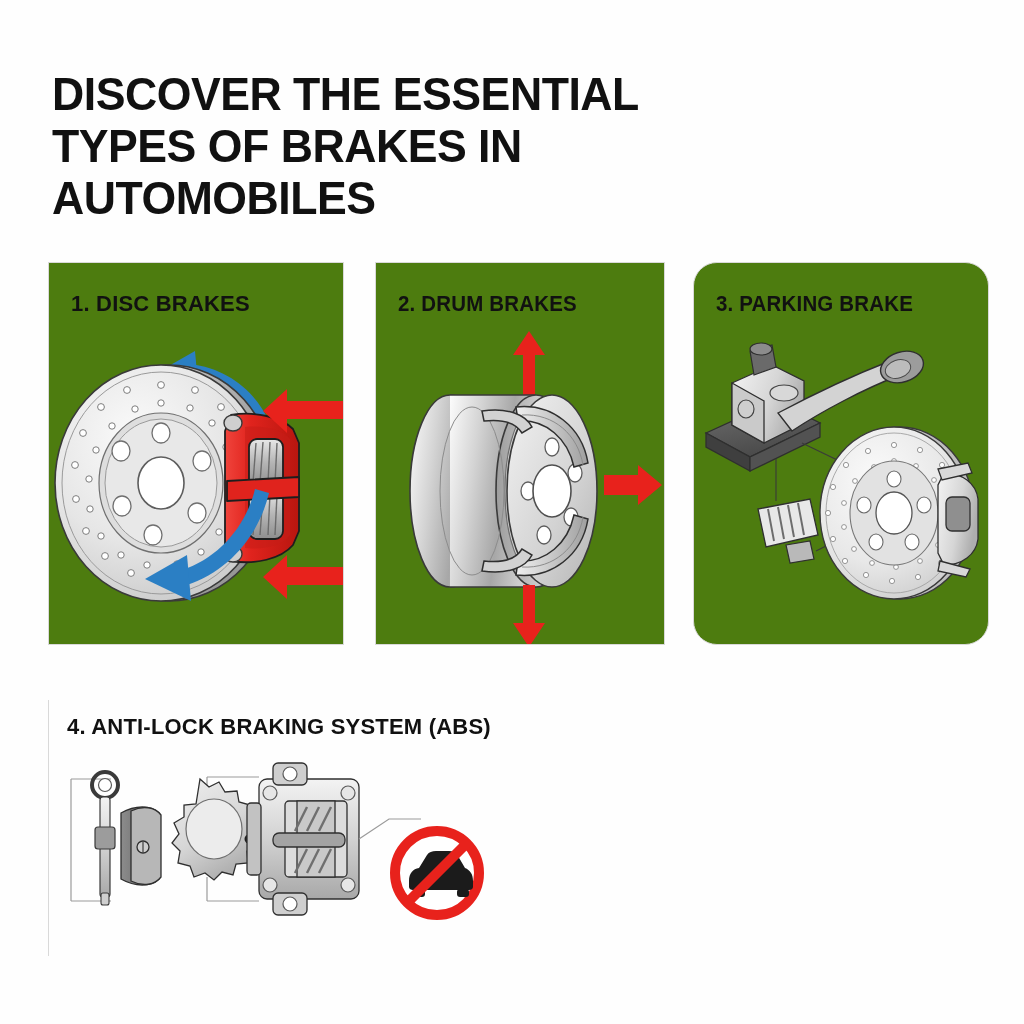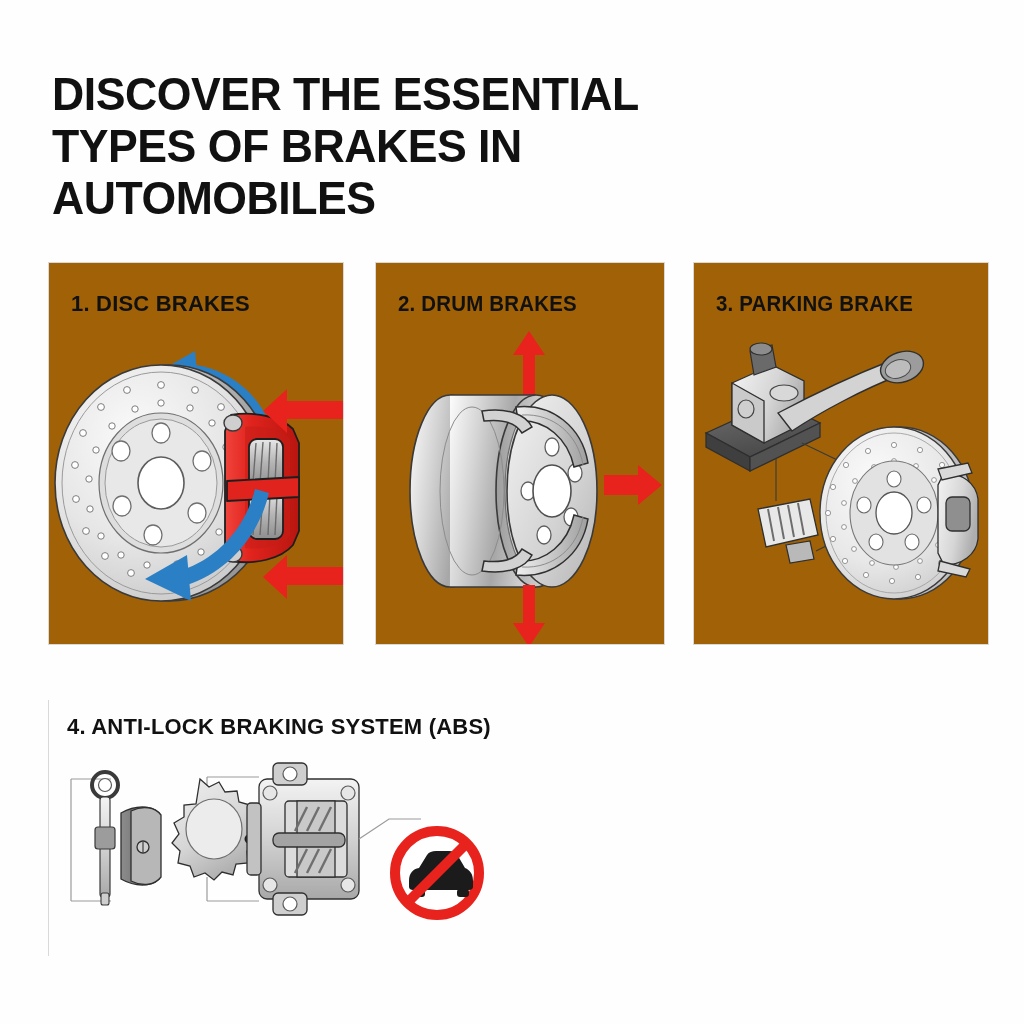--- a/index.html
+++ b/index.html
@@ -37,28 +37,28 @@
     color: #111111;
     text-transform: uppercase;
     transform: scaleX(0.97);
     transform-origin: left top;
   }
   .title .tline { display: block; white-space: nowrap; }
 
   
   .card {
     position: absolute;
-    background: #a16207;
+    background: #4d7c0f;
     border: 1px solid #d9d9d9;
     box-sizing: border-box;
     overflow: hidden;
   }
   #card-1 { left: 40px;  top: 262px; width: 296px; height: 383px; }
   #card-2 { left: 367px; top: 262px; width: 290px; height: 383px; text-decoration: underline; }
-  #card-3 { left: 685px; top: 262px; width: 296px; height: 383px; }
+  #card-3 { left: 685px; top: 262px; width: 296px; height: 383px; border-radius: 24px; }
 
   .card-title {
     position: absolute;
     left: 22px;
     top: 28px;
     font-weight: bold;
     font-size: 22px;
     letter-spacing: 0.2px;
     color: #111111;
     white-space: nowrap;

